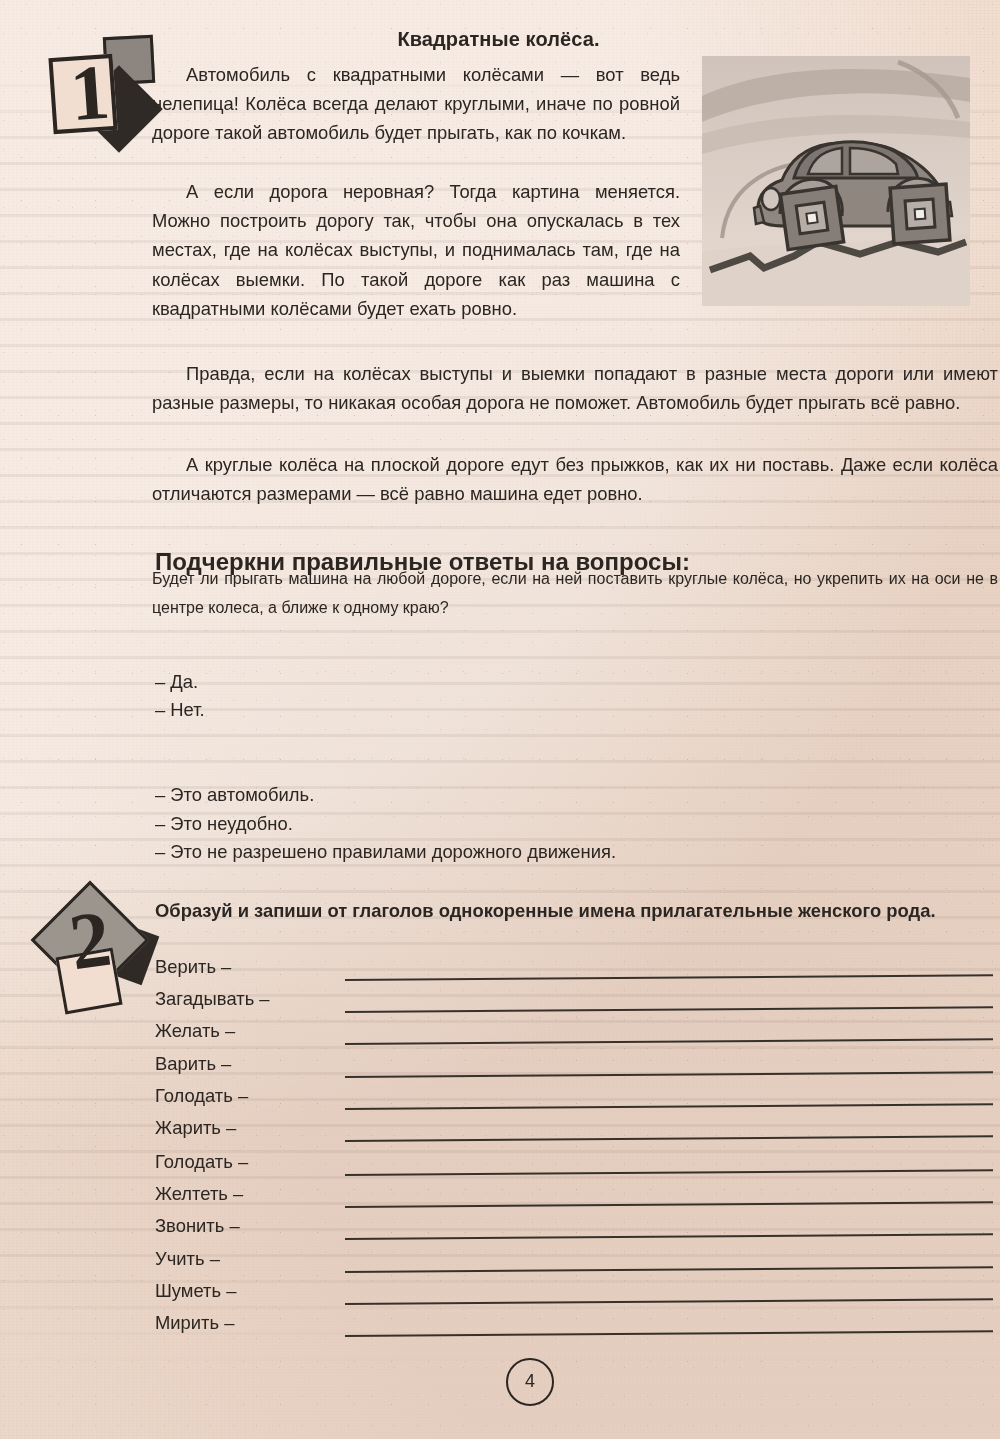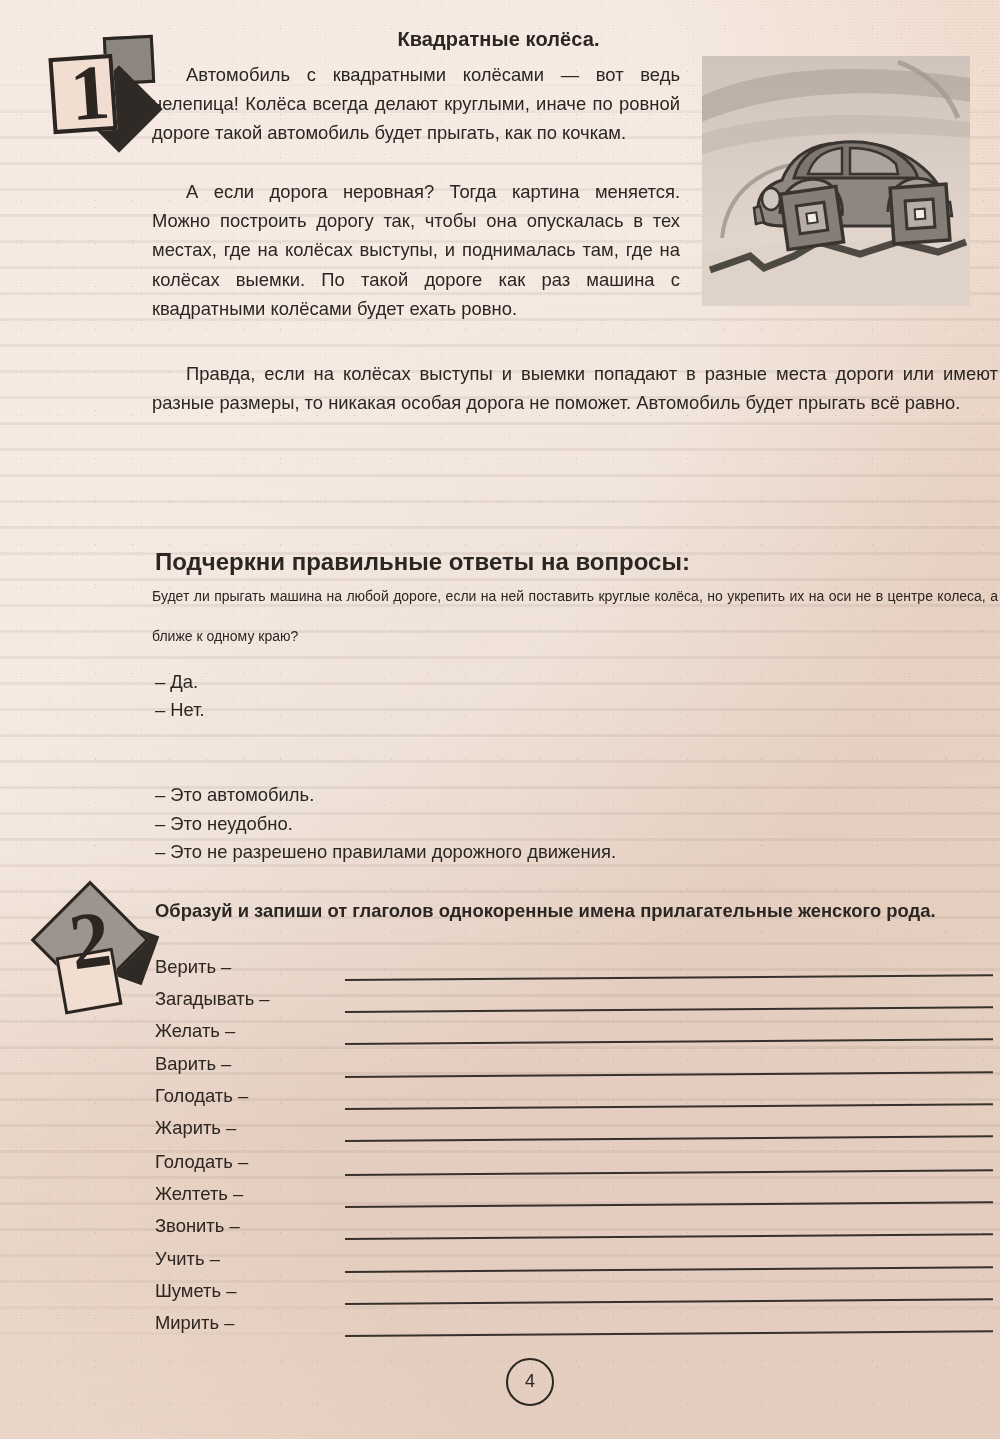--- a/index.html
+++ b/index.html
@@ -142,22 +142,22 @@
   #p2 { left: 152px; top: 177px; width: 528px; }
   #p3 { left: 152px; top: 359px; width: 846px; }
   #p4 { left: 152px; top: 450px; width: 846px; }
 
   
   #q-head {
     position: absolute; left: 155px; top: 548px;
     font-size: 24px; font-weight: bold; z-index: 4;
   }
   #q1-text {
-    position: absolute; left: 152px; top: 576px; width: 846px;
-    font-size: 14px; line-height: 40px; text-align: justify; z-index: 4;
+    position: absolute; left: 152px; top: 564px; width: 846px;
+    font-size: 16px; line-height: 29px; text-align: justify; z-index: 4;
   }
   .opt {
     position: absolute; left: 155px;
     font-size: 18.4px; line-height: 28px; z-index: 4; margin-top: 24px;
   }
   #q1-a { top: 644px; }
   #q1-b { top: 672px; }
 
   #q2-text {
     position: absolute; left: 152px; top: 726px; width: 700px;
@@ -268,20 +268,21 @@
           <rect x="204" y="144" width="28" height="28" fill="#b6ada6" stroke="#3a3430" stroke-width="3"></rect>
           <rect x="213" y="153" width="10" height="10" fill="#f1ede9" stroke="#3a3430" stroke-width="2"></rect>
         </g>
       </g>
     </svg>
   </div>
 
   <div class="para" id="p1">Автомобиль с квадратными колёсами — вот ведь нелепица! Колёса всегда делают круглыми, иначе по ровной дороге такой автомобиль будет прыгать, как по кочкам.</div>
   <div class="para" id="p3">Правда, если на колёсах выступы и выемки попадают в разные места дороги или имеют разные размеры, то никакая особая дорога не поможет. Автомобиль будет прыгать всё равно.</div>
   <div class="para" id="p2">А если дорога неровная? Тогда картина меняется. Можно построить дорогу так, чтобы она опускалась в тех местах, где на колёсах выступы, и поднималась там, где на колёсах выемки. По такой дороге как раз машина с квадратными колёсами будет ехать ровно.</div>
+  <div class="para" id="p4">А круглые колёса на плоской дороге едут без прыжков, как их ни поставь. Даже если колёса отличаются размерами — всё равно машина едет ровно.</div>
 
   <div id="q-head">Подчеркни правильные ответы на вопросы:</div>
 
   <div id="q1-text">Будет ли прыгать машина на любой дороге, если на ней поставить круглые колёса, но укрепить их на оси не в центре колеса, а ближе к одному краю?</div>
   <div class="opt" id="q1-a">– Да.</div>
   <div class="opt" id="q1-b">– Нет.</div>
 
   <div class="opt" id="q2-a">– Это автомобиль.</div>
   <div class="opt" id="q2-b">– Это неудобно.</div>
   <div class="opt" id="q2-c">– Это не разрешено правилами дорожного движения.</div>

